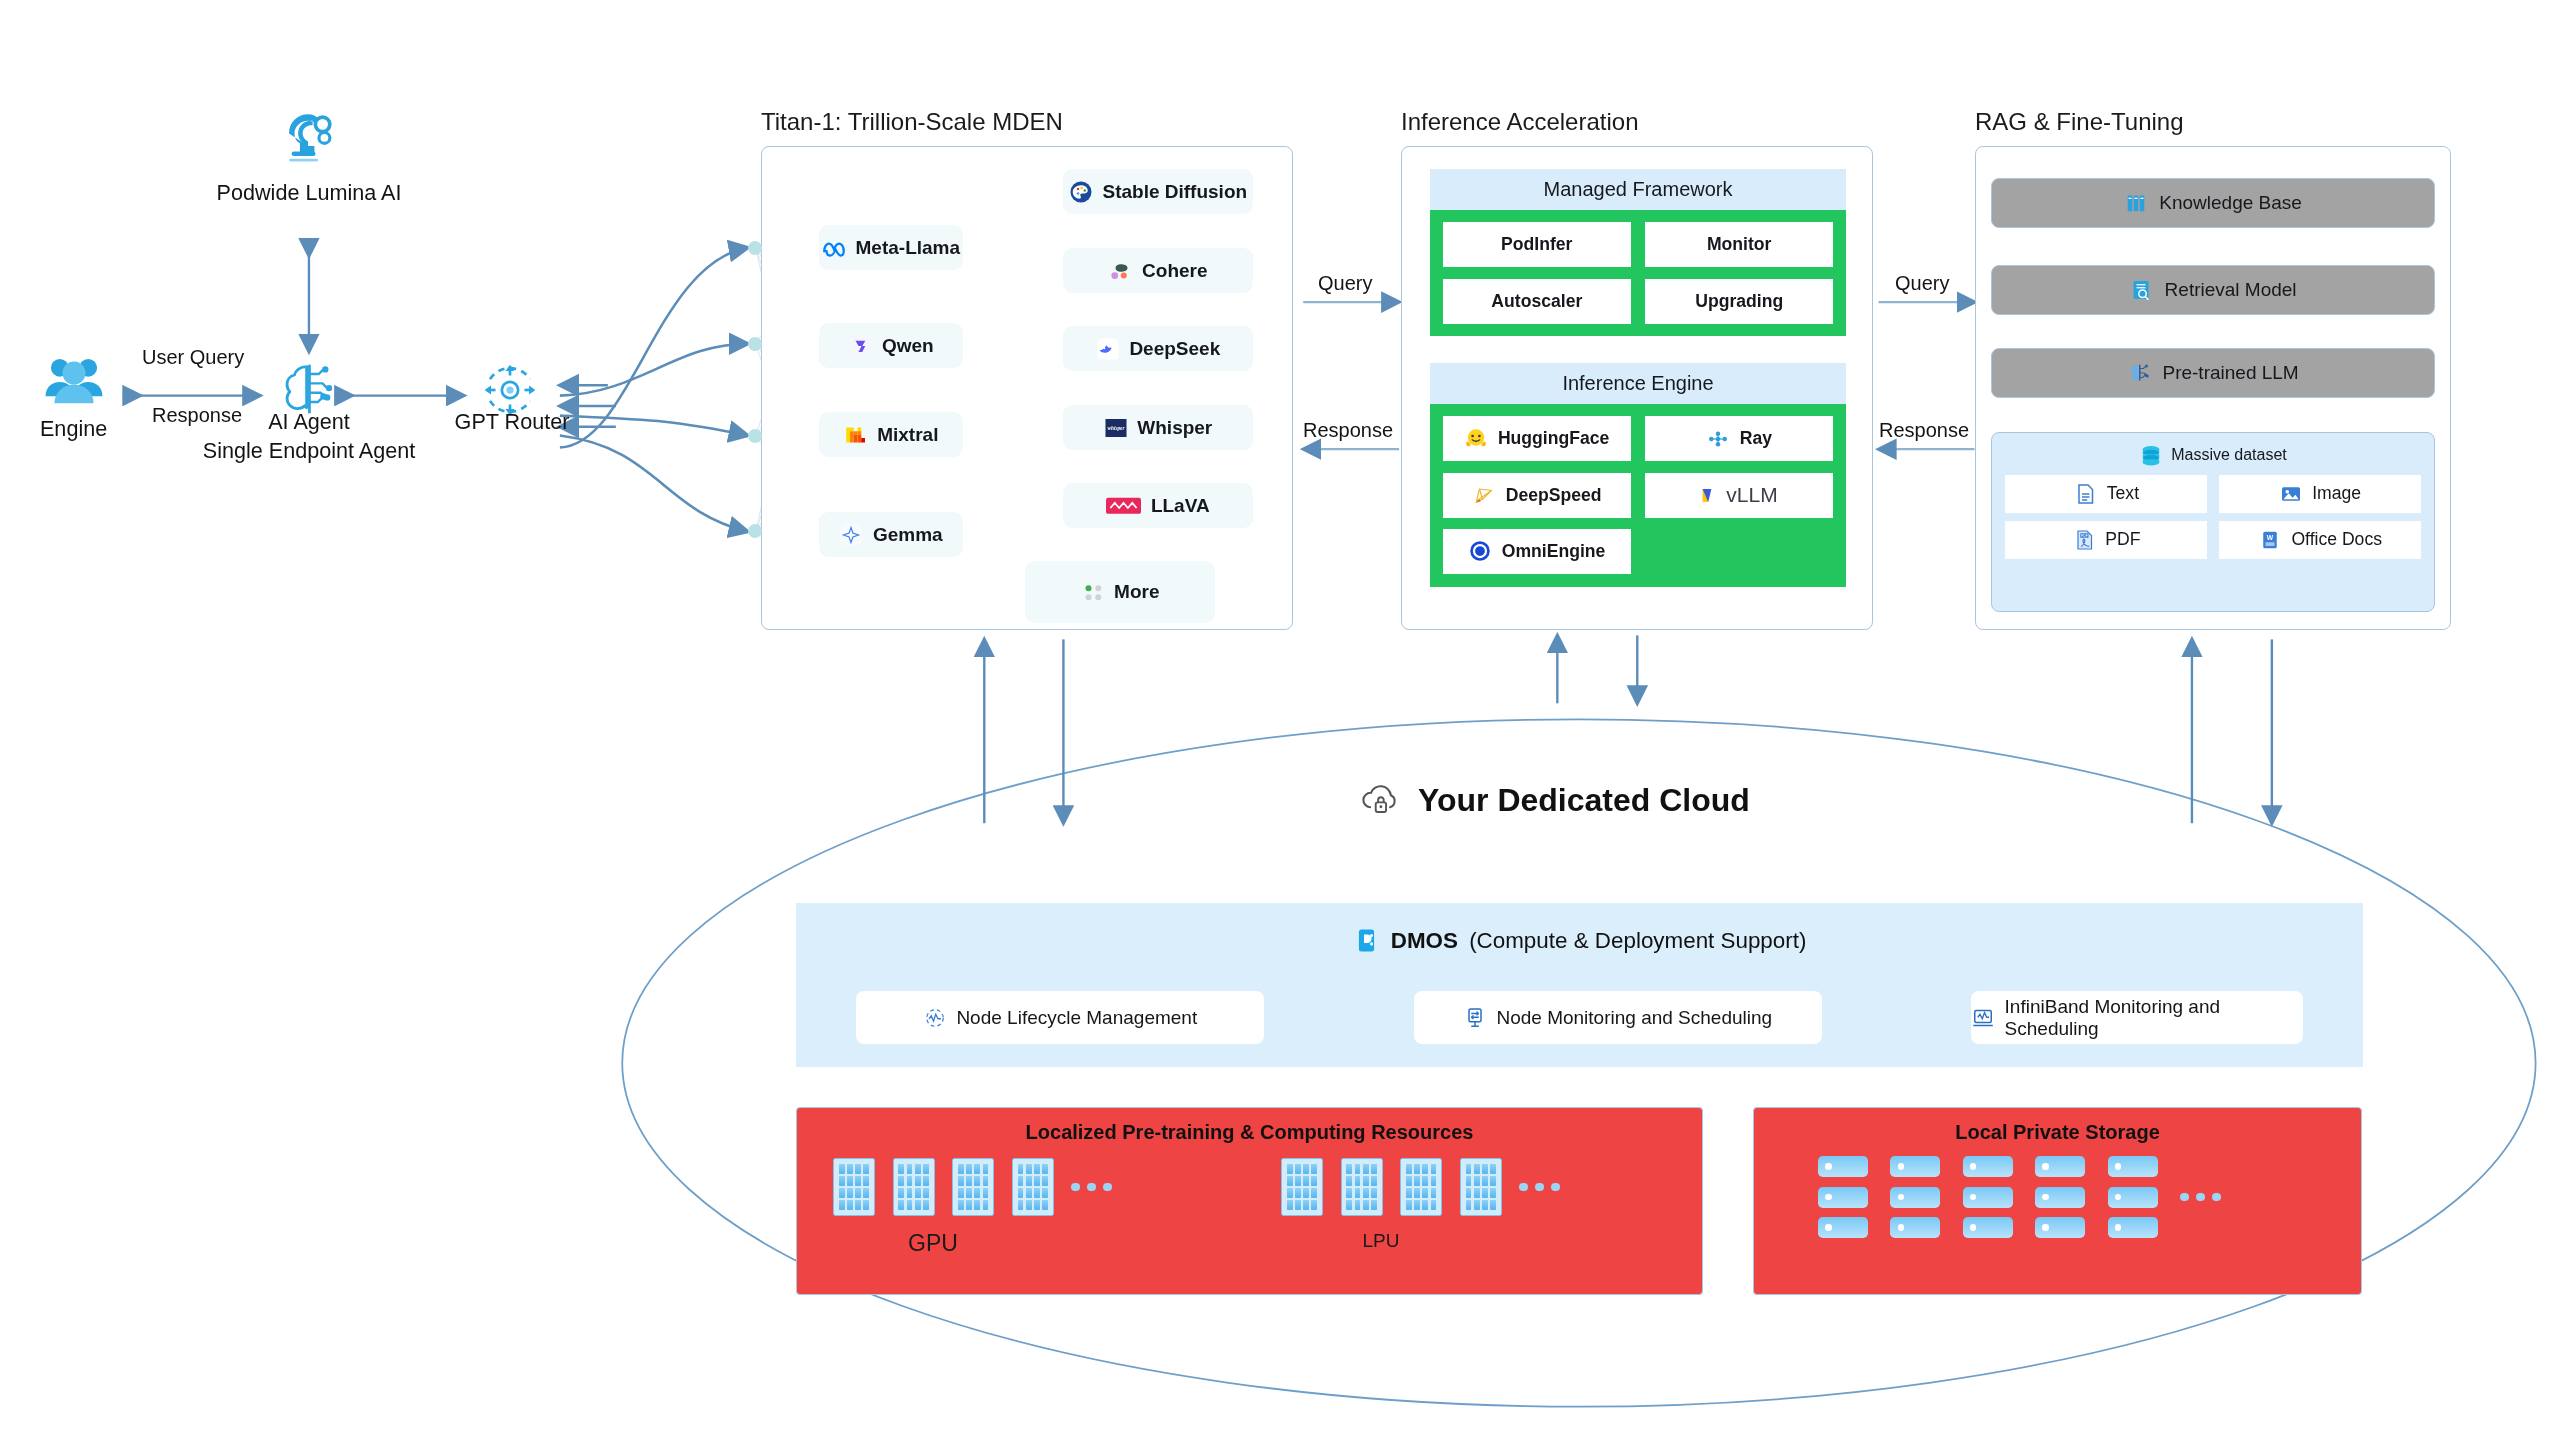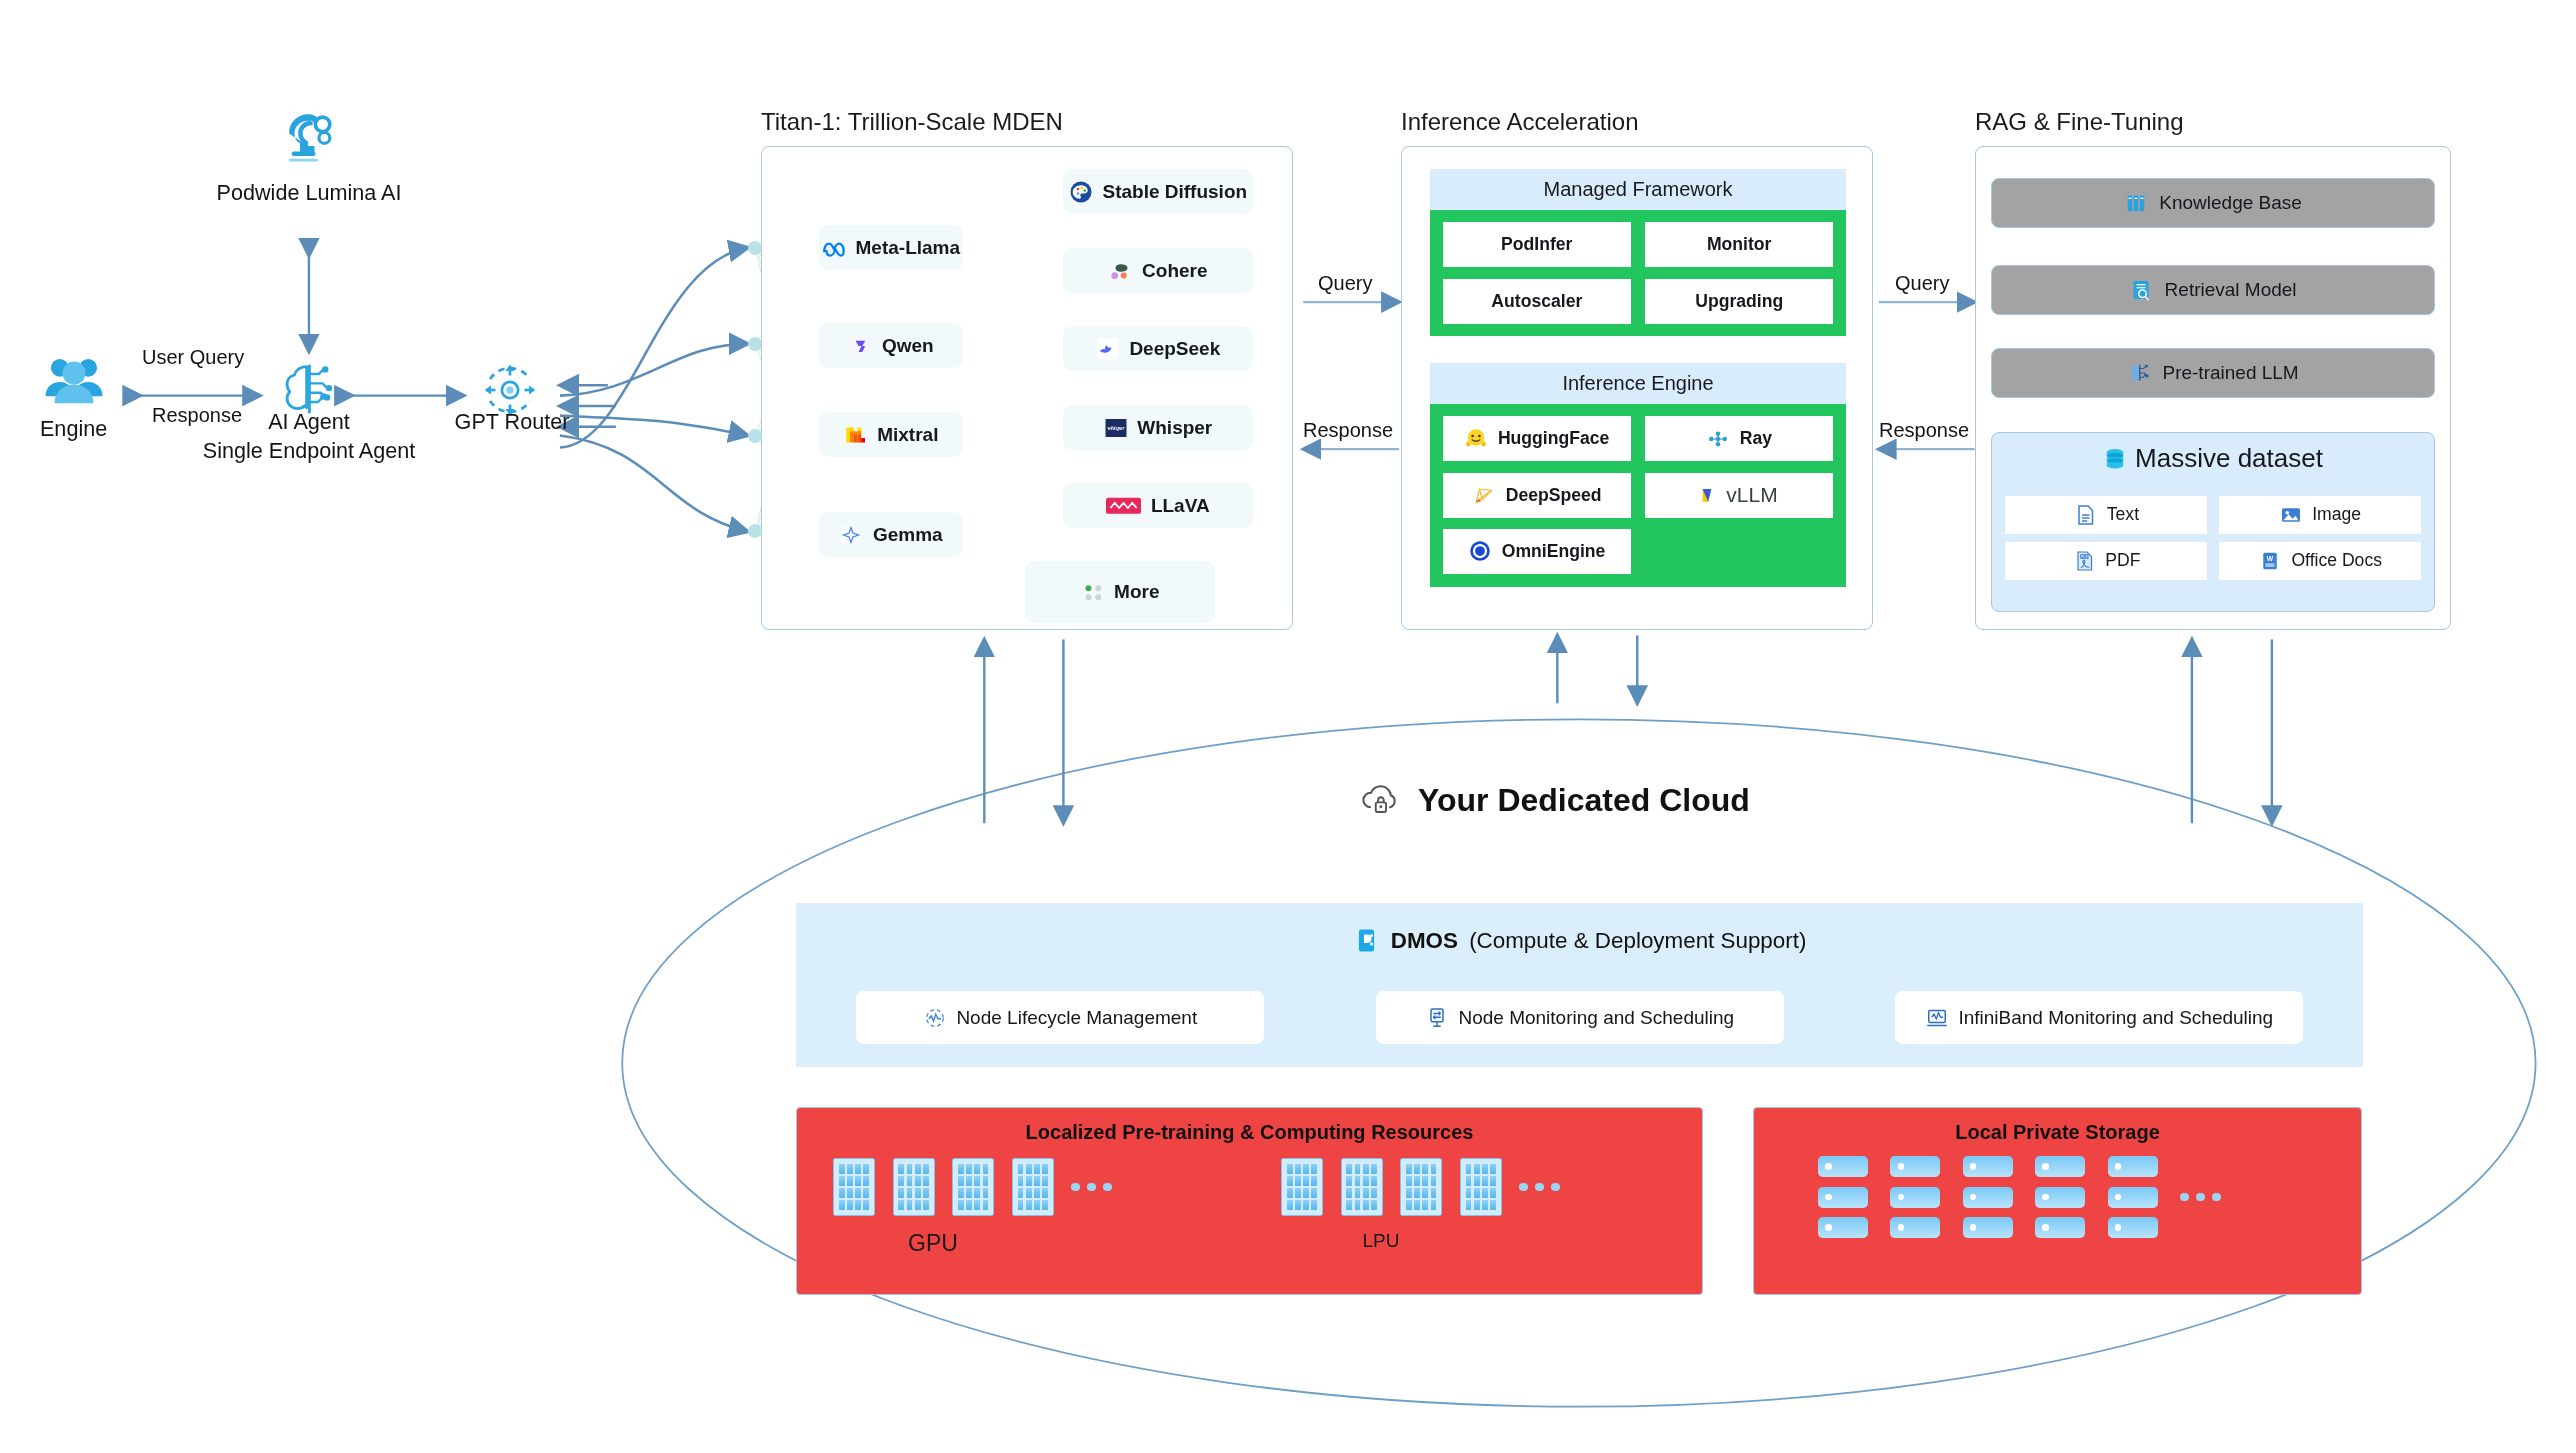--- a/index.html
+++ b/index.html
@@ -34,21 +34,21 @@
         gap:9.6px;font-size:17.6px;font-weight:700;color:#16181d;}
   .cell.eng{font-weight:600;}
 
   
   .rag-row{border:1.6px solid #a9c6e0;border-radius:8px;height:50px;display:flex;
            align-items:center;justify-content:center;gap:11.2px;font-size:19px;color:#16181d;
            background:#a3a3a3;box-sizing:border-box;}
   .ds-box{background:#d9ecfb;border:1.6px solid #a9c6e0;border-radius:8px;box-sizing:border-box;
           padding:9.6px 12.8px 12.8px;}
   .ds-title{display:flex;align-items:center;justify-content:center;gap:8px;
-            font-size:26px;color:#16181d;margin-bottom:22px;}
+            font-size:16px;color:#16181d;margin-bottom:8px;}
   .ds-grid{display:grid;grid-template-columns:1fr 1fr;gap:8px 11.2px;}
   .ds-cell{background:#fff;height:38px;display:flex;align-items:center;justify-content:center;
            gap:9.6px;font-size:17.6px;color:#16181d;}
 
   
   .cloud-title{display:flex;align-items:center;gap:16px;font-size:32px;font-weight:700;
                color:#111;white-space:nowrap;}
   .dmos-bar{background:#dbeefc;box-sizing:border-box;}
   .dmos-title{display:flex;align-items:center;justify-content:center;gap:11.2px;
               font-size:22.4px;white-space:nowrap;color:#111;}
@@ -536,21 +536,21 @@
     </div>
     <div class="dmos-cell" style="width:408px">
       <svg class="chip-ico" viewBox="0 0 32 32">
         <rect x="8" y="4" width="16" height="17" rx="2" fill="none" stroke="#2b6fc4" stroke-width="2"></rect>
         <path d="M11 10h10M21 10l-3-2.5M21 10l-3 2.5" stroke="#2b6fc4" stroke-width="1.7" fill="none"></path>
         <path d="M21 15H11M11 15l3-2.5M11 15l3 2.5" stroke="#2b6fc4" stroke-width="1.7" fill="none"></path>
         <path d="M16 21v5M11 27h10" stroke="#2b6fc4" stroke-width="2"></path>
       </svg>
       <span>Node Monitoring and Scheduling</span>
     </div>
-    <div class="dmos-cell" style="width:408px">
+    <div class="dmos-cell" style="width:332px">
       <svg class="chip-ico" viewBox="0 0 32 32">
         <rect x="5" y="6" width="22" height="16" rx="2" fill="none" stroke="#2b6fc4" stroke-width="2"></rect>
         <path d="M9 15l3-4 3 6 3-8 3 6h3" fill="none" stroke="#2b6fc4" stroke-width="1.8"></path>
         <path d="M3 26h26" stroke="#2b6fc4" stroke-width="2"></path>
       </svg>
       <span>InfiniBand Monitoring and Scheduling</span>
     </div>
   </div>
 </div>
 

